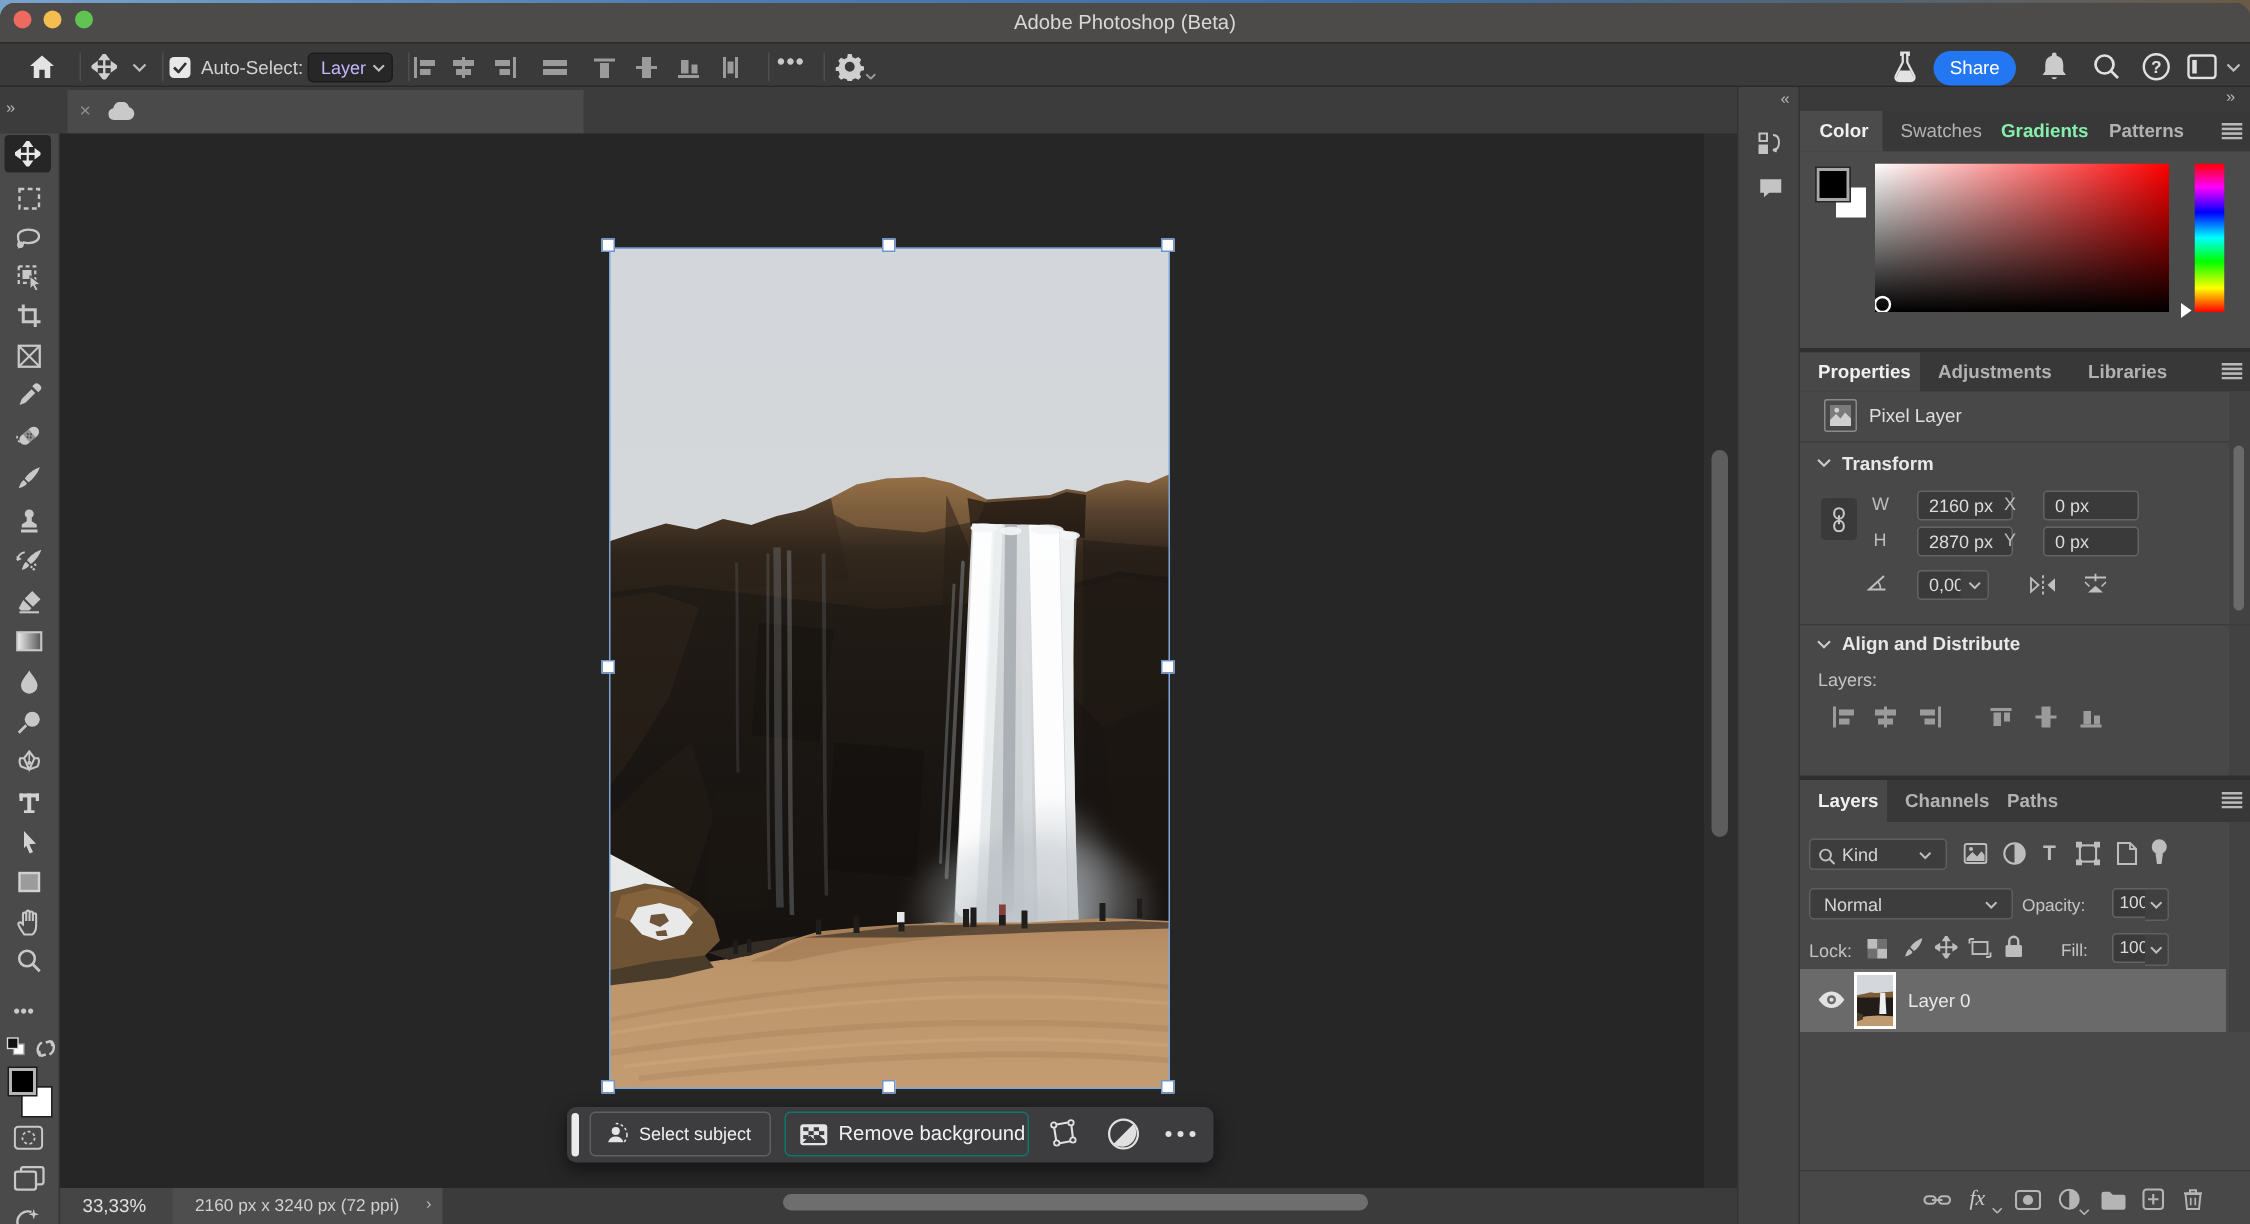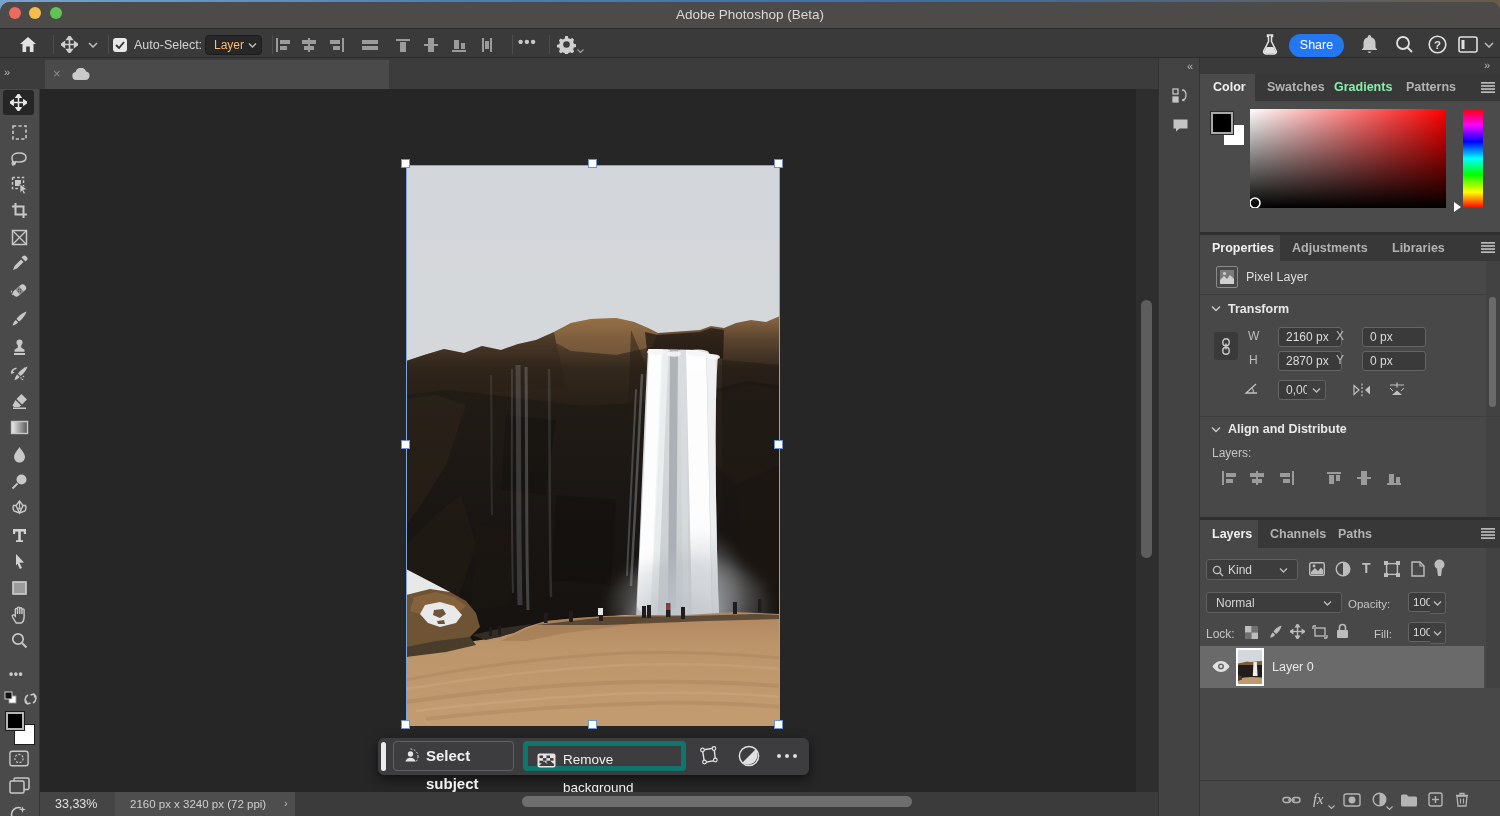--- a/index.html
+++ b/index.html
@@ -40,21 +40,21 @@
     <svg class="abs" style="left:88px;top:13px;" width="10" height="6" viewBox="0 0 10 6">
         <path d="M1 1 L5 5 L9 1" stroke="#bdbdbd" stroke-width="1.5" fill="none"></path>
       </svg>
     <div class="sep abs" style="left:108px;top:6px;height:19px;"></div>
     <div class="abs" style="left:113px;top:9px;width:14px;height:14px;background:#e8e8e8;border-radius:3px;"></div>
     <svg class="abs" style="left:115px;top:12px;" width="10" height="8" viewBox="0 0 10 8">
         <path d="M1 4 L4 7 L9 1" stroke="#333" stroke-width="1.8" fill="none"></path>
       </svg>
     <div class="abs" style="left:134px;top:0;height:32px;line-height:32px;color:#d2d2d2;font-size:12.5px;">Auto-Select:</div>
     <div class="abs" style="left:205px;top:6px;width:57px;height:20px;background:#272727;border-radius:4px;border:1px solid #1d1d1d;">
-      <div class="abs" style="left:8px;top:0;height:18px;line-height:18px;color:#fdba74;font-size:12px;">Layer</div>
+      <div class="abs" style="left:8px;top:0;height:18px;line-height:18px;color:#c4b5fd;font-size:12px;">Layer</div>
       <svg class="abs" style="left:42px;top:7px;" width="9" height="5" viewBox="0 0 9 5">
           <path d="M1 .5 L4.5 4 L8 .5" stroke="#bdbdbd" stroke-width="1.4" fill="none"></path>
         </svg>
     </div>
     <div class="sep abs" style="left:272px;top:6px;height:19px;"></div>
     <svg class="abs" style="left:274px;top:8px;width:226px;height:16px;" viewBox="0 0 226 16">
       <g fill="#9b9b9b">
         <rect x="2" y="1" width="2" height="14"></rect>
           <rect x="6" y="3" width="10" height="4"></rect>
           <rect x="6" y="9" width="7" height="4"></rect>
@@ -272,23 +272,23 @@
     <div class="abs handle" style="left:734px;top:631px;"></div>
 
     <div class="abs" style="left:338px;top:649px;width:431px;height:37px;background:#3d3d3f;border-radius:6px;box-shadow:0 4px 12px rgba(0,0,0,.55);">
       <div class="abs" style="left:3px;top:4px;width:4.5px;height:29px;background:#ececec;border-radius:2.5px;"></div>
       <div class="abs" style="left:15px;top:3px;width:121px;height:30px;border:1px solid #606060;border-radius:4px;">
         <svg class="abs" style="left:8px;top:6px;" width="17" height="17" viewBox="0 0 17 17">
             <circle cx="8.5" cy="6" r="2.7" fill="#e4e4e4"></circle>
             <path d="M3.4 13.5 a5.3 5.3 0 0 1 10.2 0 z" fill="#e4e4e4"></path>
             <path d="M8.5 1 a7.5 7.5 0 0 1 7.5 7.5 M16 8.5 a7.5 7.5 0 0 1 -2 5" fill="none" stroke="#e4e4e4" stroke-width="1" stroke-dasharray="1.8 1.6"></path>
           </svg>
-        <div class="abs" style="left:32px;top:0;height:28px;line-height:28px;color:#f0f0f0;font-size:15px;font-weight:bold;">Select subject</div>
+        <div class="abs" style="left:32px;top:0;height:28px;line-height:28px;color:#f0f0f0;font-size:12px;">Select subject</div>
       </div>
-      <div class="abs" style="left:145px;top:3px;width:163px;height:30px;border:5px solid #0f766e;border-radius:4px;">
+      <div class="abs" style="left:145px;top:3px;width:163px;height:30px;border:1px solid #0f766e;border-radius:4px;">
         <svg class="abs" style="left:9px;top:7px;" width="19" height="15" viewBox="0 0 19 15">
             <rect x=".5" y=".5" width="18" height="14" rx="2" fill="#e4e4e4"></rect>
             <g fill="#3d3d3f">
               <rect x="2.5" y="2.5" width="3.5" height="2.6"></rect>
               <rect x="9.5" y="2.5" width="3.5" height="2.6"></rect>
               <rect x="6" y="5.1" width="3.5" height="2.6"></rect>
               <rect x="13" y="5.1" width="3.5" height="2.6"></rect>
               <rect x="2.5" y="7.7" width="3.5" height="2.6"></rect>
               <rect x="9.5" y="7.7" width="3.5" height="2.6"></rect>
               <rect x="6" y="10.3" width="3.5" height="2.6"></rect>
@@ -481,21 +481,21 @@
   </div>
 
   <div class="abs" id="panels" style="left:1200px;top:56px;width:300px;height:760px;background:#484848;font-size:12px;color:#c8c8c8;">
 
     <div class="abs" style="left:0;top:0;width:300px;height:16px;background:#3a3a3a;"></div>
     <div class="abs" style="left:284px;top:1px;color:#b9b9b9;font-size:11px;letter-spacing:-1px;">»</div>
 
     <div class="abs" style="left:0;top:16px;width:300px;height:27px;background:#383838;"></div>
     <div class="abs" style="left:0;top:16px;width:55px;height:27px;background:#4b4b4b;"></div>
     <div class="abs" style="left:13px;top:16px;height:27px;line-height:27px;color:#f0f0f0;font-weight:bold;font-size:12.5px;">Color</div>
-    <div class="abs" style="left:67px;top:16px;height:27px;line-height:27px;color:#b2b2b2;font-weight:bold;font-size:12.5px;">Swatches</div>
+    <div class="abs" style="left:67px;top:16px;height:27px;line-height:27px;color:#b2b2b2;font-weight:normal;font-size:12.5px;">Swatches</div>
     <div class="abs" style="left:134px;top:16px;height:27px;line-height:27px;color:#86efac;font-weight:bold;font-size:12.5px;">Gradients</div>
     <div class="abs" style="left:206px;top:16px;height:27px;line-height:27px;color:#b2b2b2;font-weight:bold;font-size:12.5px;">Patterns</div>
     <svg class="abs" style="left:281px;top:24px;" width="14" height="11" viewBox="0 0 14 11">
         <g fill="#b9b9b9">
           <rect y="0" width="14" height="1.7"></rect>
           <rect y="3.1" width="14" height="1.7"></rect>
           <rect y="6.2" width="14" height="1.7"></rect>
           <rect y="9.3" width="14" height="1.7"></rect>
         </g>
       </svg>

